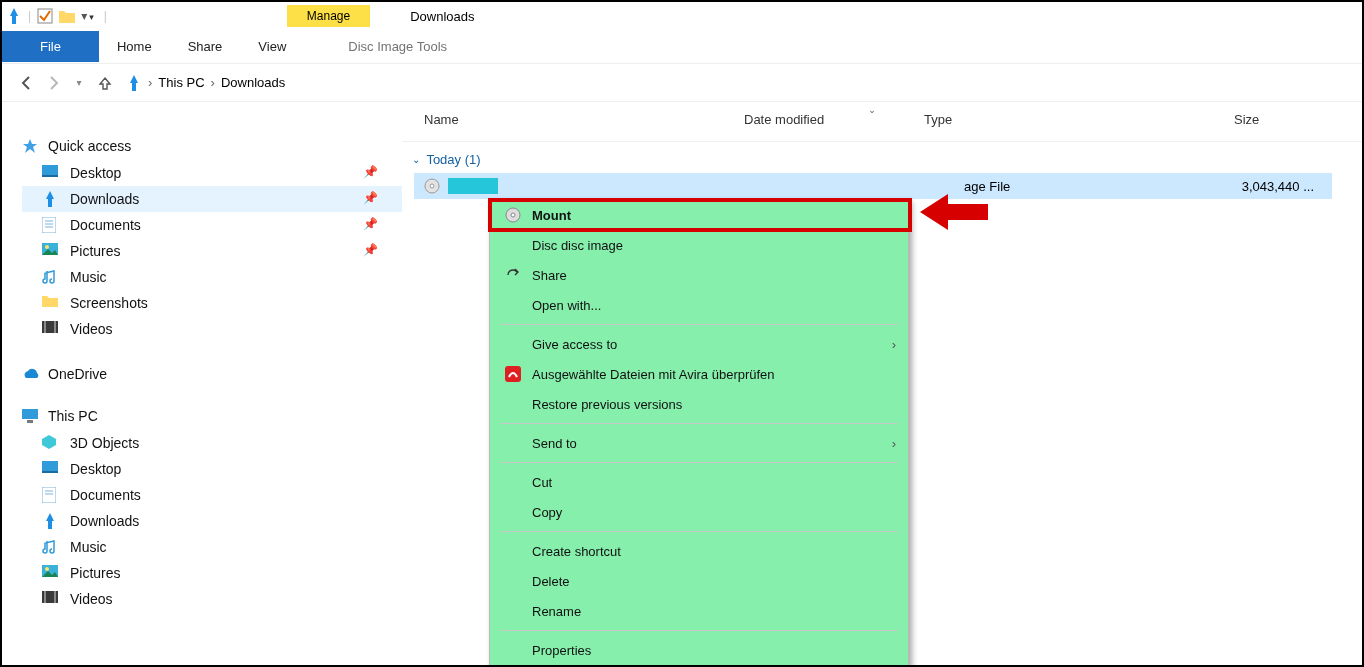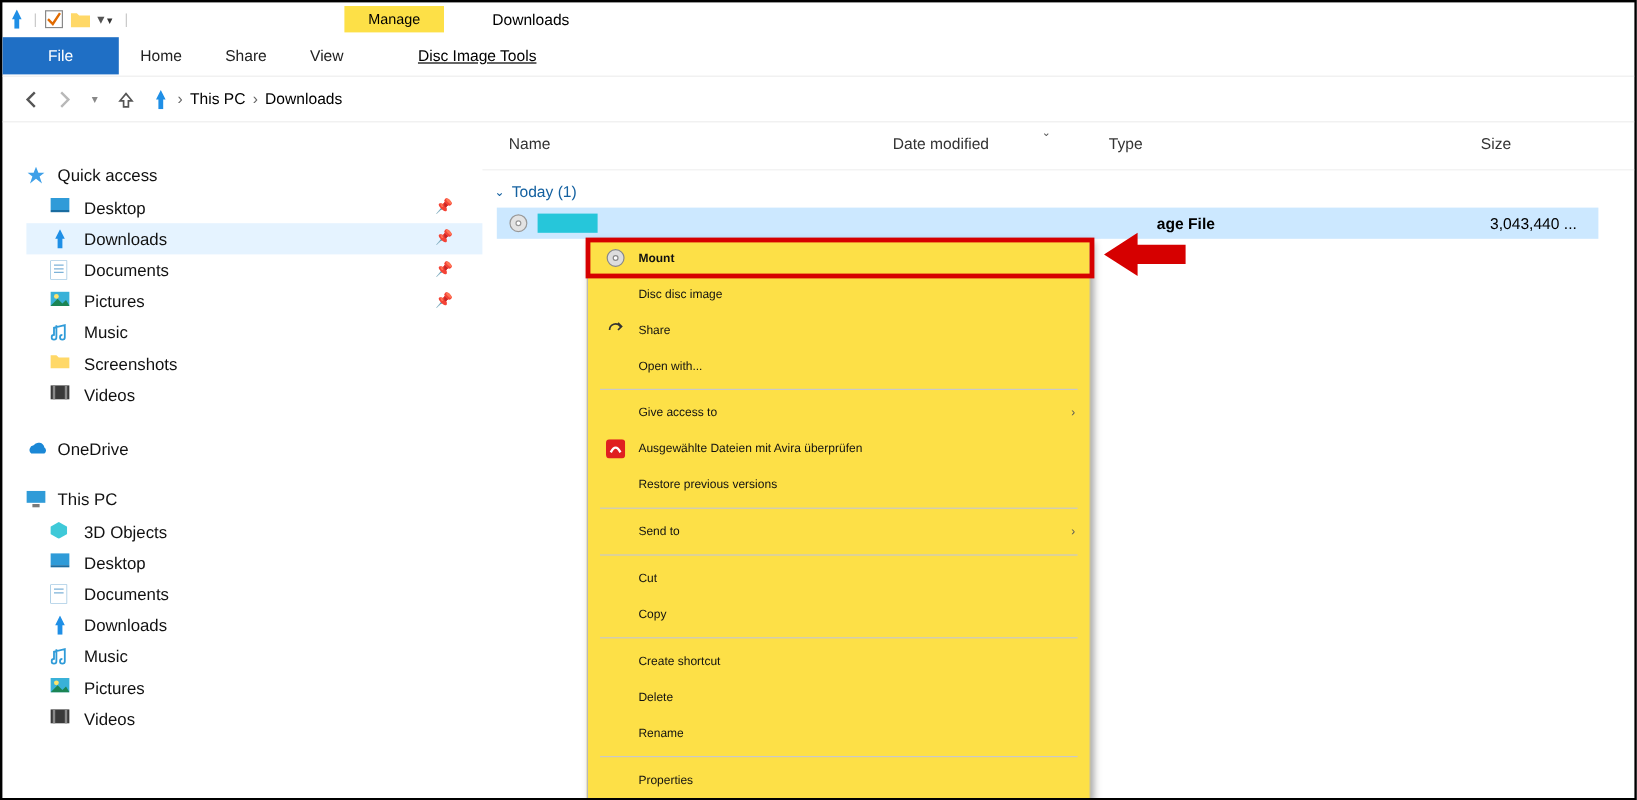--- a/index.html
+++ b/index.html
@@ -9,21 +9,21 @@
 .titlebar { height: 28px; display: flex; align-items: center; font-size: 12px; }
 .titlebar .qat { display: flex; align-items: center; padding: 0 4px; }
 .titlebar .qat > * { margin-right: 6px; }
 .titlebar .tab-manage { background: #fde047; padding: 4px 20px; margin-left: 170px; }
 .titlebar .app-title { margin-left: 40px; font-size: 13px; }
 
 
 .ribbon { height: 34px; display: flex; align-items: center; border-bottom: 1px solid #eee; }
 .ribbon .file-tab { background: #1f6fc5; color: #fff; padding: 8px 38px; font-size: 13px; }
 .ribbon .tab { padding: 8px 18px; font-size: 13px; color: #222; }
-.ribbon .subtab { padding: 8px 12px; font-size: 13px; color: #000000; margin-left: 4px; text-decoration: underline; }
+.ribbon .subtab { padding: 8px 12px; font-size: 13px; color: #737373; margin-left: 4px; }
 
 
 .navbar { height: 38px; display: flex; align-items: center; padding: 0 12px; border-bottom: 1px solid #eee; }
 .navbar .navbtn { width: 26px; height: 26px; display:flex; align-items:center; justify-content:center; color:#555; }
 .navbar .crumbhost { flex:1; display:flex; align-items:center; margin-left: 8px; font-size: 13px; }
 .navbar .crumbhost .sep { margin: 0 6px; color:#666; }
 
 
 .content { display:flex; position:absolute; top:100px; left:0; right:0; bottom:0; }
 
@@ -43,26 +43,26 @@
 .col-name { width: 320px; }
 .col-date { width: 180px; display:flex; align-items:center;text-align:center; }
 .col-type { width: 310px; }
 .col-size { width: 100px; }
 
 .group-row { color:#1461a0; font-size:13px; padding: 10px 0 6px 10px; display:flex; align-items:center; }
 .file-row { display:flex; align-items:center; background:#cce8ff; font-size:13px; height:26px; margin-left:12px; margin-right:30px; }
 .file-row .cell { padding: 0 10px; }
 .file-row .cname { width:320px; display:flex; align-items:center; }
 .file-row .cdate { width:180px; }
-.file-row .ctype { width:310px;font-weight:bold; }
+.file-row .ctype { width:310px; }
 .file-row .csize { width:100px; text-align:right; }
 .file-row .highlight { background:#26c6da; width:50px; height:16px; display:inline-block; }
 
 
-.ctxmenu { position:absolute; left:487px; top:197px; width:420px; background:#fde047; box-shadow: 3px 3px 6px rgba(0,0,0,0.35); border:1px solid #b9b9b9; font-size:10px; color:#111; }
+.ctxmenu { position:absolute; left:487px; top:197px; width:420px; background:#86efac; box-shadow: 3px 3px 6px rgba(0,0,0,0.35); border:1px solid #b9b9b9; font-size:13px; color:#111; }
 .ctxmenu .mi { display:flex; align-items:center; height:30px; padding: 0 12px; }
 .ctxmenu .mi .mi-icon { width:22px; display:inline-flex; justify-content:center; }
 .ctxmenu .mi .mi-label { margin-left:8px; flex:1; }
 .ctxmenu .mi .mi-arrow { color:#555; }
 .ctxmenu .mi.bold .mi-label { font-weight:700; }
 .ctxmenu .sep { height:1px; background:#c9c9c9; margin: 4px 10px; }
 .ctxmenu .highlight-box { position:absolute; left:-2px; top:-2px; width:424px; height:34px; border:4px solid #d60000; pointer-events:none; }
 
 
 .red-arrow { position:absolute; left:918px; top:190px; }

